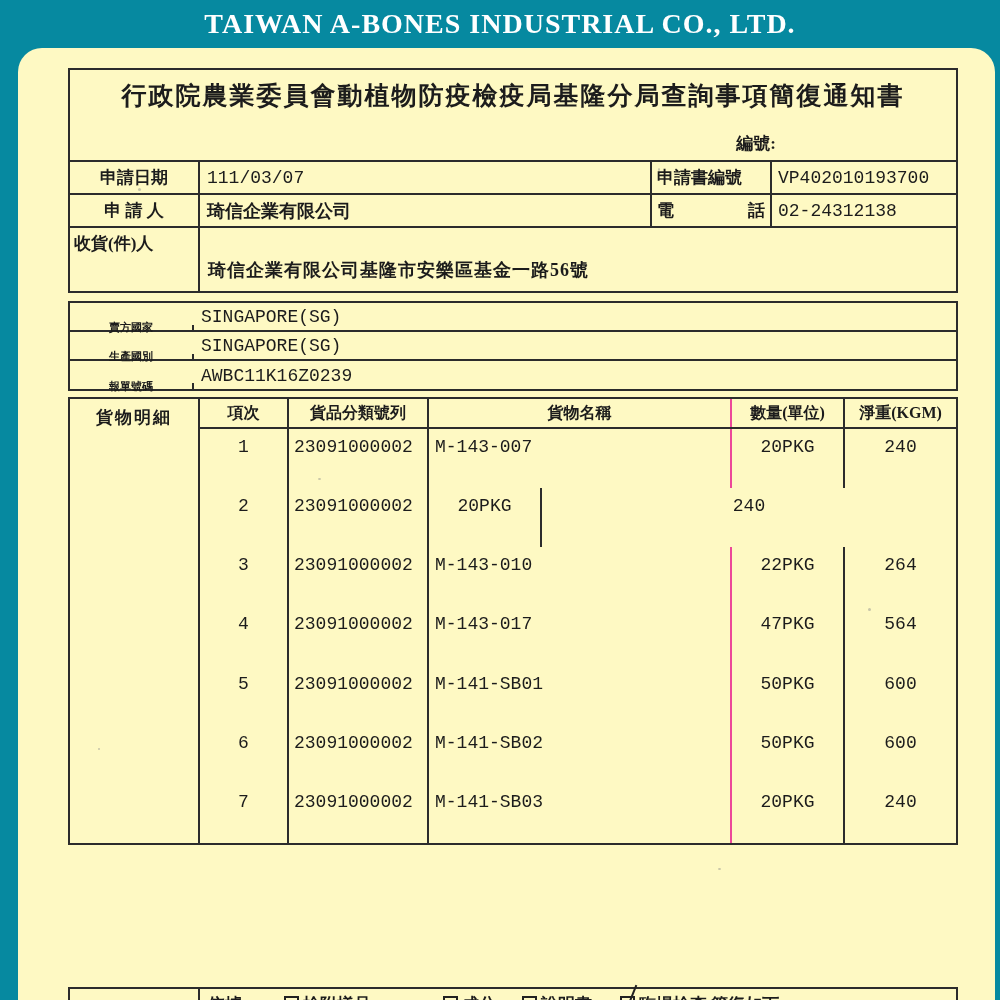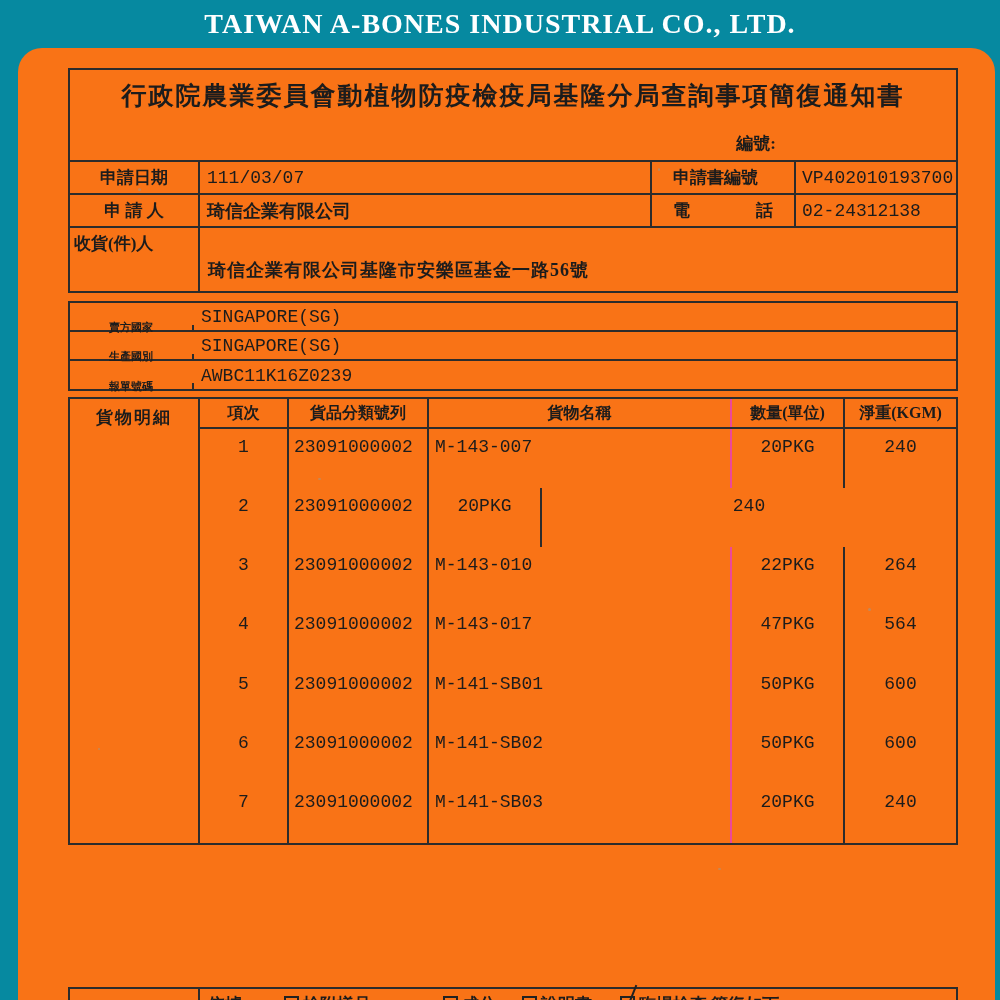--- a/index.html
+++ b/index.html
@@ -13,21 +13,21 @@
   .banner {
     position:absolute; top:0; left:0; width:1000px; height:48px;
     display:flex; align-items:center; justify-content:center;
   }
   .banner-text {
     color:#ffffff; font-weight:bold; font-size:28px; letter-spacing:1px;
     font-family:"Liberation Serif","DejaVu Serif",serif;
   }
   .page {
     position:absolute; left:18px; top:48px; width:977px; height:952px;
-    background:#f97316; border-radius:24px 24px 0 0; overflow:hidden;
+    background:#fef9c3; border-radius:24px 24px 0 0; overflow:hidden;
   }
   .block {
     position:absolute; left:50px; width:890px;
     border:2px solid #2c2c2c; background:transparent;
   }
   .cjk  { font-family:"Liberation Serif","DejaVu Serif",serif; font-weight:bold; }
   .mono { font-family:"Liberation Mono","DejaVu Sans Mono",monospace; font-weight:normal; }
 
   
   .block-a { top:20px; height:225px; }
@@ -36,22 +36,22 @@
     text-align:center; padding-top:9px; font-size:25px; font-weight:bold;
     letter-spacing:2px;
   }
   .serial { position:absolute; right:180px; bottom:5px; font-size:17px; font-weight:bold; }
   .info-row { display:flex; height:33px; border-bottom:2px solid #2c2c2c; }
   .info-row:last-child { border-bottom:none; }
   .c-label  { width:130px; border-right:2px solid #2c2c2c; display:flex; align-items:center;
               justify-content:center; font-size:17px; }
   .c-value  { width:452px; border-right:2px solid #2c2c2c; display:flex; align-items:center;
               padding-left:7px; font-size:18px; }
-  .c-label2 { width:144px; border-right:2px solid #2c2c2c; display:flex; align-items:center;
-              justify-content:space-between; padding:0 21px; font-size:17px; white-space:pre; }
+  .c-label2 { width:120px; border-right:2px solid #2c2c2c; display:flex; align-items:center;
+              justify-content:space-between; padding:0 5px; font-size:17px; white-space:pre; }
   .c-value2 { flex:1; display:flex; align-items:center; padding-left:6px; font-size:18px; }
   .consignee-row { display:flex; height:65px; }
   .consignee-label { width:130px; border-right:2px solid #2c2c2c; font-size:17px;
                      padding:4px 2px 0 4px; }
   .consignee-value { flex:1; padding:30px 0 0 8px; font-size:18px; letter-spacing:1px; }
 
   
   .block-b { top:253px; height:90px; }
   .b-row { display:flex; height:29px; border-bottom:2px solid #2c2c2c; }
   .b-row:last-child { border-bottom:none; }

